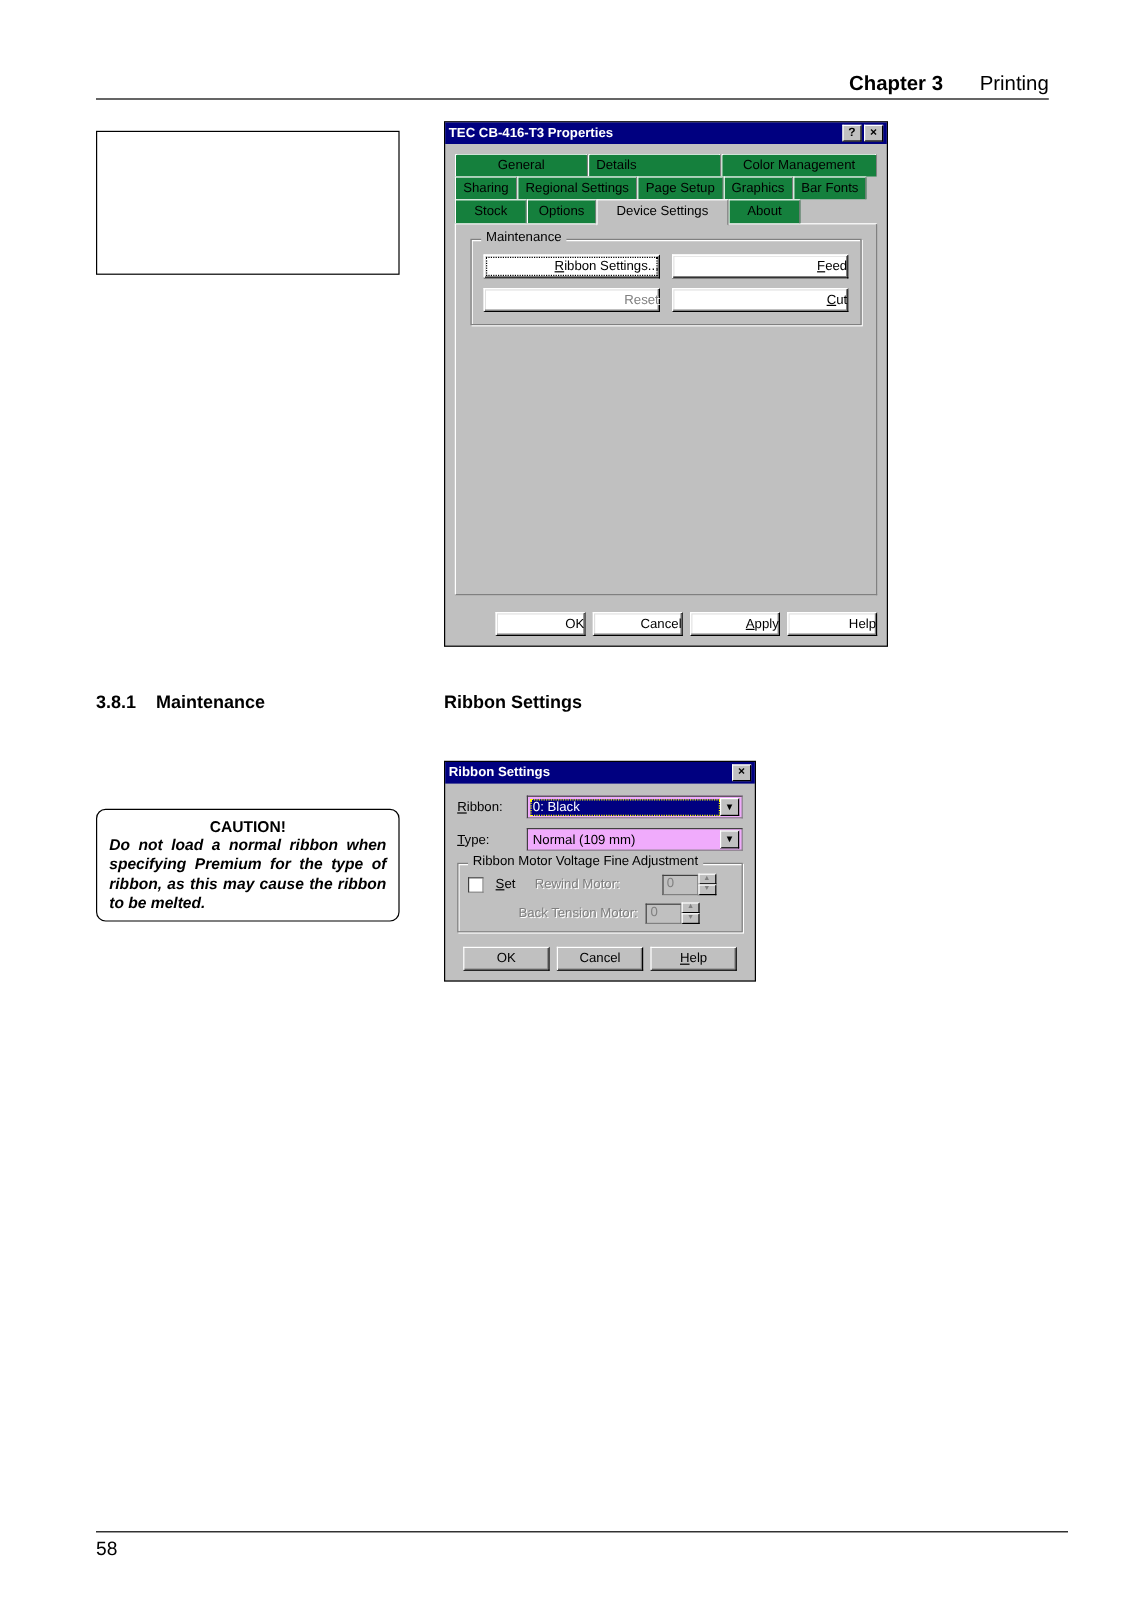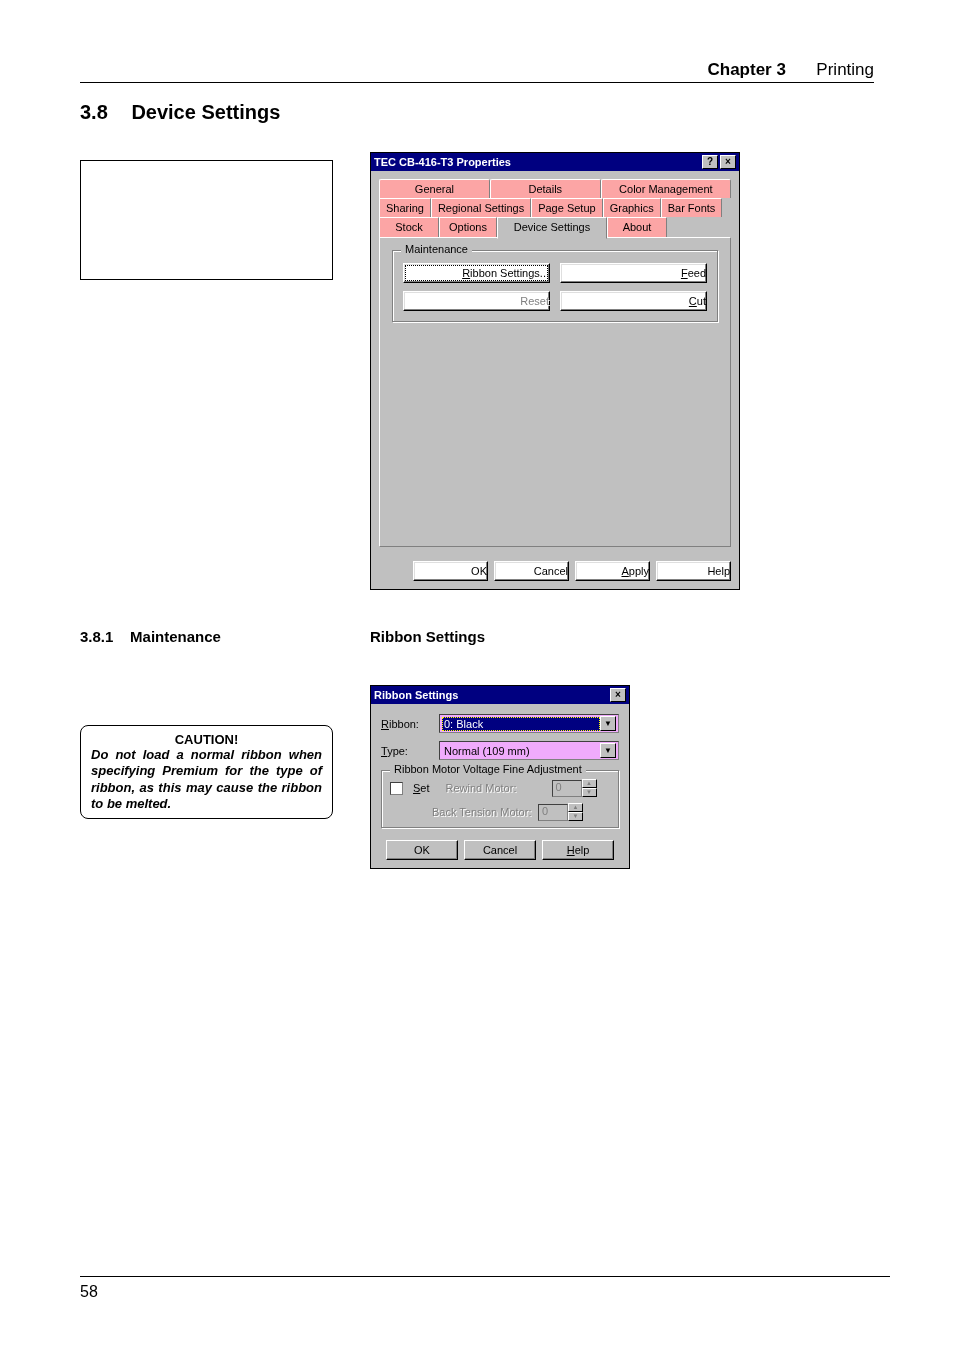--- a/index.html
+++ b/index.html
@@ -75,21 +75,21 @@
     position: relative;
     margin-bottom: 0;
   }
   .tab-row { display: flex; }
   .tab {
     padding: 3px 6px;
     border: 1px solid #808080;
     border-bottom: none;
     border-top-color: #fff;
     border-left-color: #fff;
-    background: #fca5a5;
+    background: #15803d;
     font-size: 11px;
     margin-right: 0px;
     position: relative;
     cursor: pointer;
     white-space: nowrap;
   }
   .tab-row1 .tab { border-radius: 2px 2px 0 0; }
   .tab.active {
     background: #c0c0c0;
     z-index: 2;
@@ -268,42 +268,38 @@
 </style>
 </head>
 <body>
 
 <div class="page">
   <div class="header-row">
     <span class="chapter-bold">Chapter 3</span>
     <span class="chapter-title">Printing</span>
   </div>
 
-  <div class="section-title">
-    <span class="section-num">3.8</span>
-    <span>Device Settings</span>
-  </div>
 
   <div class="columns">
     <div class="leftcol">
       <div class="placeholder-box"></div>
     </div>
     <div class="rightcol">
 
       <div class="dialog">
         <div class="titlebar">
           <span class="titlebar-text">TEC CB-416-T3 Properties</span>
           <span class="titlebar-btn">?</span>
           <span class="titlebar-btn">×</span>
         </div>
         <div class="dialog-body">
           <div class="tabs">
             <div class="tab-row tab-row1">
               <div class="tab" style="flex:1;text-align:center">General</div>
-              <div class="tab" style="flex:1;text-align:center">Details</div>
+              <div class="tab" style="flex:1;">Details</div>
               <div class="tab" style="flex:1.2;text-align:center">Color Management</div>
             </div>
             <div class="tab-row">
               <div class="tab">Sharing</div>
               <div class="tab">Regional Settings</div>
               <div class="tab">Page Setup</div>
               <div class="tab">Graphics</div>
               <div class="tab">Bar Fonts</div>
             </div>
             <div class="tab-row">

